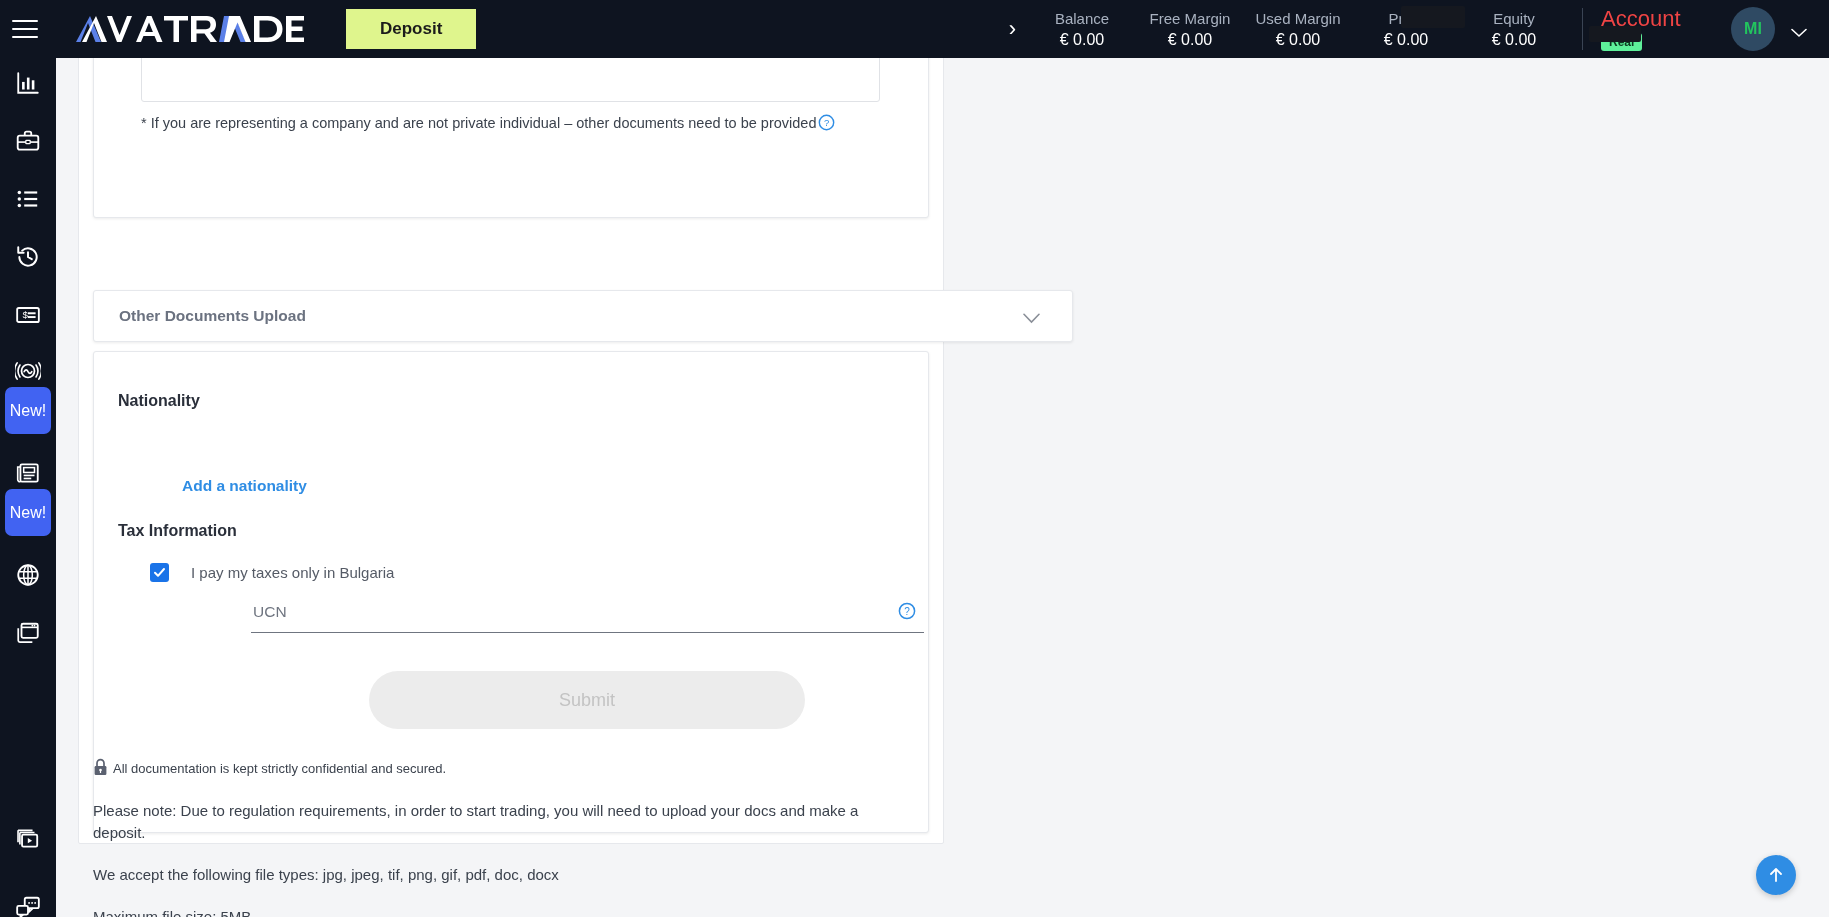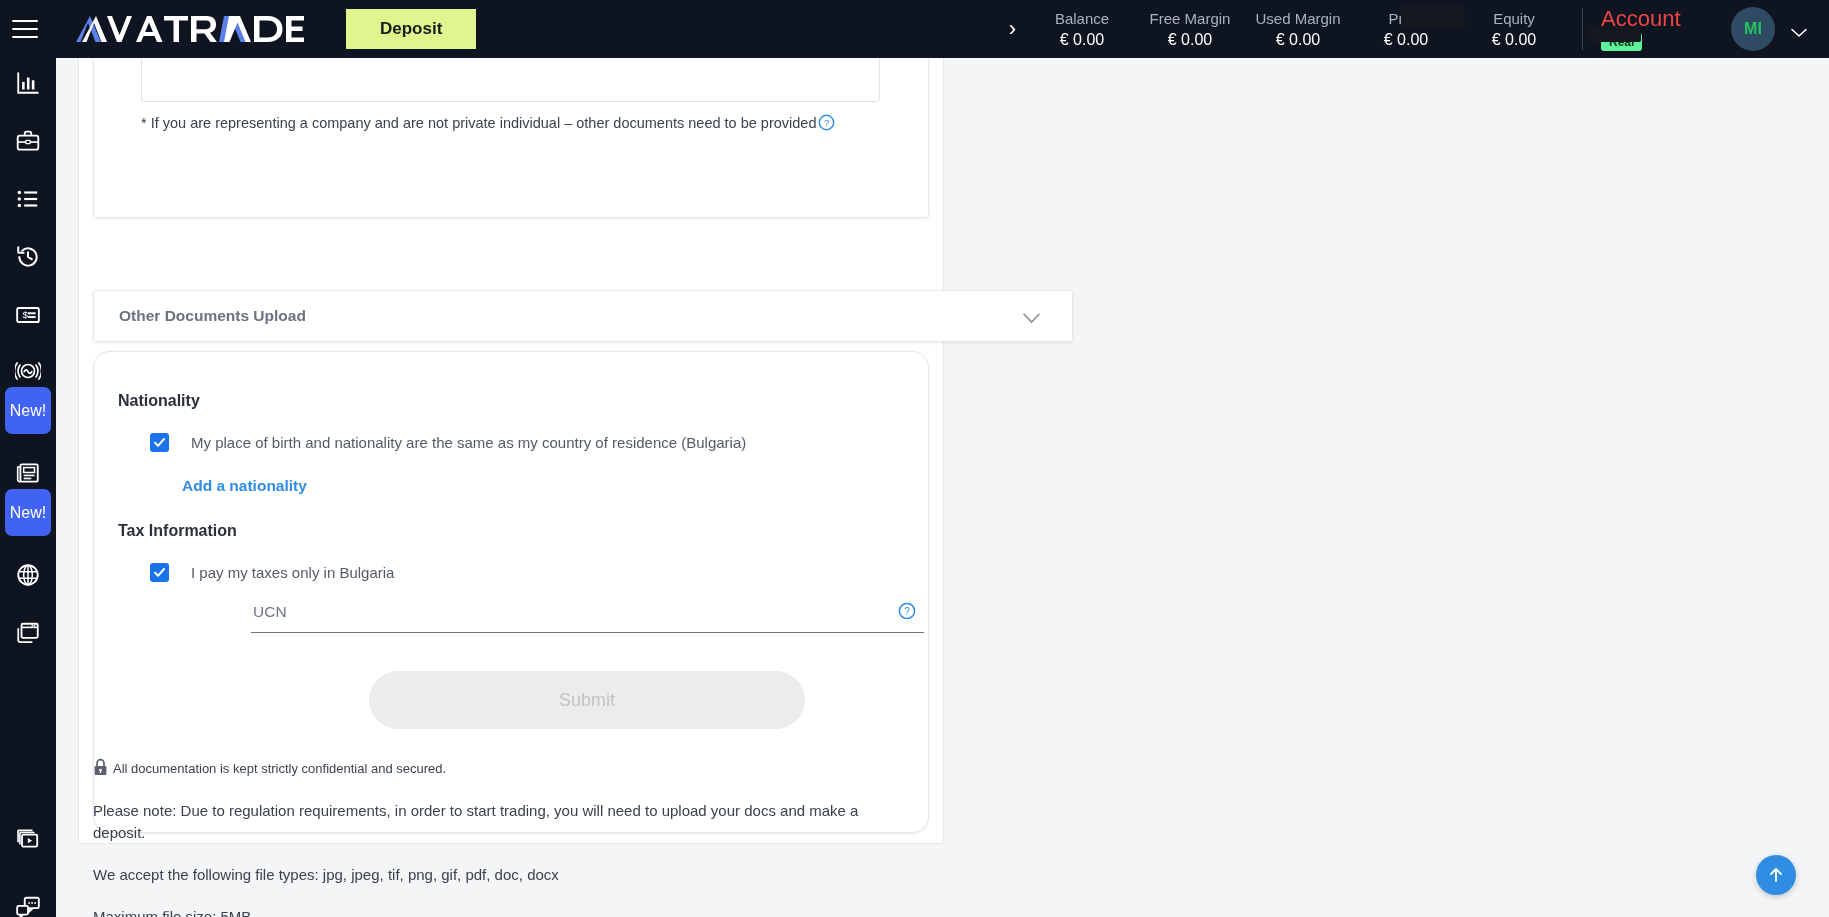--- a/index.html
+++ b/index.html
@@ -145,21 +145,21 @@
   }
   .accordion-title {
     margin-left: 25px; font-size: 15.5px; font-weight: 700; color: #6b7280;
   }
   .accordion-chev {
     position: absolute; right: 32px; top: 19px; width: 17px; height: 11px;
   }
 
   
   .card-form {
-    position: absolute; top: 293px; left: 15px; width: 836px; height: 482px; border-radius: 17px;
+    position: absolute; top: 293px; left: 15px; width: 836px; height: 482px;
   }
   .sec-title {
     position: absolute; font-size: 16px; font-weight: 700; color: #2a2f3a;
   }
   .cb-row { position: absolute; display: flex; align-items: center; }
   .cb {
     width: 19px; height: 19px; border-radius: 3px;
     background: #1a73e8; display: flex; align-items: center;
     justify-content: center; flex: 0 0 auto; cursor: pointer;
   }
@@ -441,28 +441,20 @@
           <svg viewBox="0 0 17 11" aria-hidden="true">
               <path d="M1 1.3 L8.5 9 L16 1.3" fill="none" stroke="#8a8f98" stroke-width="1.6" stroke-linecap="round"></path>
             </svg>
         </div>
       </div>
 
       <div class="card card-form">
 
         <div class="sec-title" style="left:24px; top:40px;">Nationality</div>
 
-        <div class="cb-row" style="left:56px; top:81px;">
-          <div class="cb">
-            <svg viewBox="0 0 13 13" aria-hidden="true">
-                <path d="M2 6.8 L5 9.8 L11 3" fill="none" stroke="#ffffff" stroke-width="2" stroke-linecap="round" stroke-linejoin="round"></path>
-              </svg>
-          </div>
-          <div class="cb-label">My place of birth and nationality are the same as my country of residence (Bulgaria)</div>
-        </div>
 
         <div class="link-add" style="left:88px; top:125px;">Add a nationality</div>
 
         <div class="sec-title" style="left:24px; top:170px;">Tax Information</div>
 
         <div class="cb-row" style="left:56px; top:211px;">
           <div class="cb">
             <svg viewBox="0 0 13 13" aria-hidden="true">
                 <path d="M2 6.8 L5 9.8 L11 3" fill="none" stroke="#ffffff" stroke-width="2" stroke-linecap="round" stroke-linejoin="round"></path>
               </svg>

